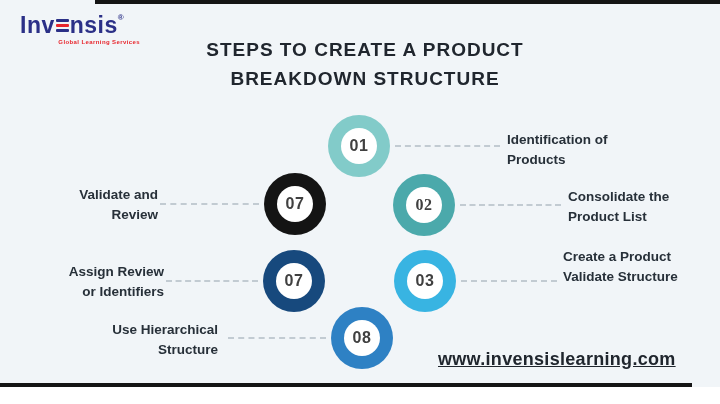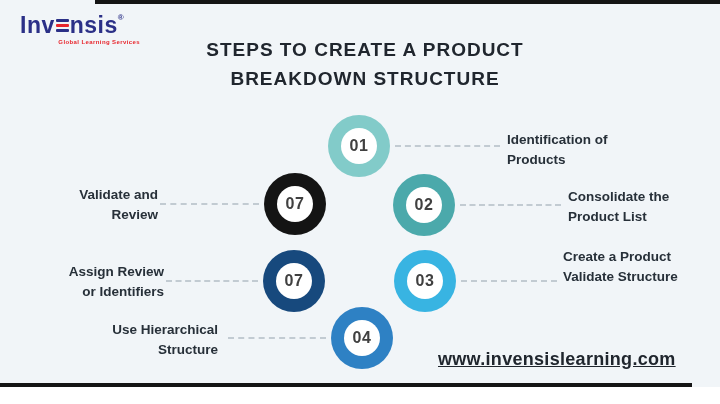--- a/index.html
+++ b/index.html
@@ -34,21 +34,21 @@
     display:flex;align-items:center;justify-content:center;}
   .circle-inner{width:36px;height:36px;background:#ffffff;border-radius:50%;
     display:flex;align-items:center;justify-content:center;
     font-weight:bold;font-size:16px;color:#404040;letter-spacing:0.5px;}
   .connector{position:absolute;border-top:2px dashed #c2cbd2;}
   .step-label{position:absolute;font-weight:bold;font-size:13.5px;line-height:1.45;color:#273039;}
   .step-label.right{text-align:left;}
   .step-label.left{text-align:right;}
 
   .c01{left:328px;top:115px;}
-  .c02{left:393px;top:174px;}
+  .c02{left:393px;top:174px;font-family:Liberation Serif, serif;}
   .c03{left:394px;top:250px;}
   .c04{left:331px;top:307px;}
   .c05{left:263px;top:250px;}
   .c06{left:264px;top:173px;}
 
   .k01{left:395px;top:145px;width:105px;}
   .k02{left:460px;top:204px;width:101px;}
   .k03{left:461px;top:280px;width:96px;}
   .k04{left:228px;top:337px;width:98px;}
   .k05{left:166px;top:280px;width:92px;}
@@ -94,21 +94,21 @@
   <div class="connector k02"></div>
   <div class="step-label right l02">Consolidate the Product List</div>
 
   <div class="circle c03" style="background: rgb(56, 180, 226);">
     <div class="circle-inner">03</div>
   </div>
   <div class="connector k03"></div>
   <div class="step-label right l03">Create a Product Validate Structure</div>
 
   <div class="circle c04" style="background: rgb(46, 129, 196);">
-    <div class="circle-inner">04</div>
+    <div class="circle-inner">08</div>
   </div>
   <div class="connector k04"></div>
   <div class="step-label left l04">Use Hierarchical Structure</div>
 
   <div class="circle c05" style="background: rgb(23, 73, 125);">
     <div class="circle-inner">07</div>
   </div>
   <div class="connector k05"></div>
   <div class="step-label left l05">Assign Review or Identifiers</div>
 

